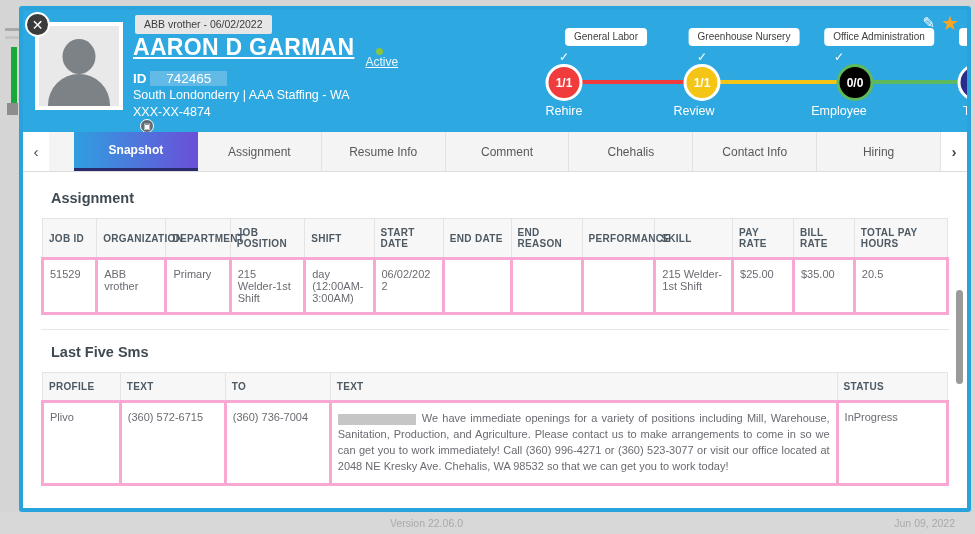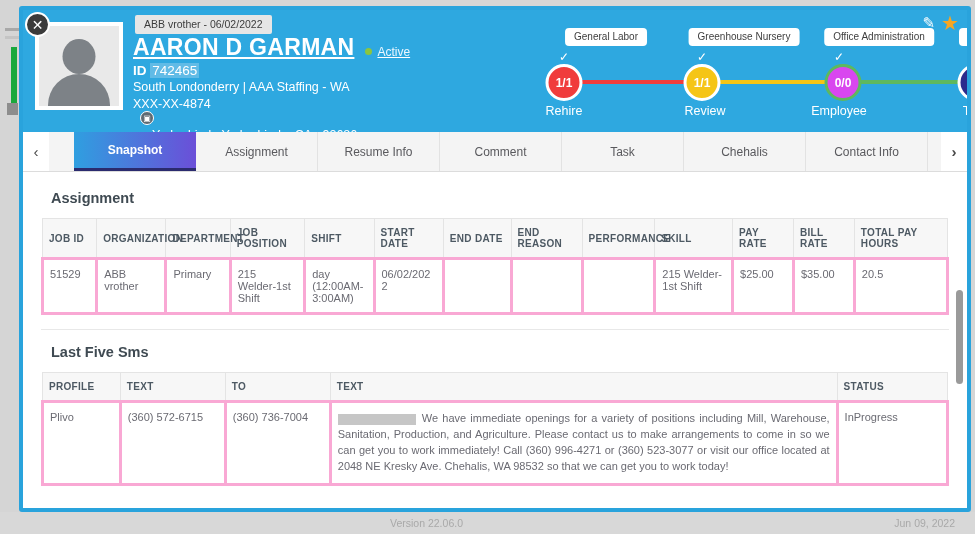--- a/index.html
+++ b/index.html
@@ -120,32 +120,32 @@
   .person-name {
     font-size: 23px;
     font-weight: bold;
     letter-spacing: 0.3px;
     color: #ffffff;
   }
   .status-wrap {
     margin-left: 11px;
     font-size: 12px;
     color: #eaf7ff;
-    display: flex; align-items: center;
+    display: flex; align-items: center; flex-direction: column;
   }
   .status-dot {
     width: 7px; height: 7px; border-radius: 50%;
     background: #8bc53f;
     margin-right: 5px;
   }
   .id-row { font-size: 13.5px; margin-top: 2px; font-weight: bold; }
   .id-val {
     background: #61bbe6;
     font-weight: normal;
-    padding: 0 2px;
+    padding: 0 16px;
   }
   .org-row { font-size: 12.5px; margin-top: 2px; }
   .ssn-row {
     font-size: 12.5px; margin-top: 3px;
     display: flex;  flex-direction: column;
   }
   .ssn-badge {
     margin-left: 7px;
     width: 14px; height: 14px;
     border-radius: 50%;
@@ -418,39 +418,38 @@
           <div class="track-line" style="left: 33px; width: 138px; background: rgb(240, 60, 60);"></div>
           <div class="track-line" style="left: 171px; width: 137px; background: rgb(245, 197, 22);"></div>
           <div class="track-line" style="left: 308px; width: 137px; background: rgb(94, 184, 94);"></div>
         </div>
       <div>
           <div class="node-check" style="left: 33px;">✓</div>
           <div class="node" style="left: 33px; background: rgb(240, 60, 60); border: 3px solid rgb(255, 255, 255);">1/1</div>
           <div class="node-label" style="left: 33px;">Rehire</div>
           <div class="node-check" style="left: 171px;">✓</div>
           <div class="node" style="left: 171px; background: rgb(245, 197, 22); border: 3px solid rgb(255, 255, 255);">1/1</div>
-          <div class="node-label" style="left: 174px; text-align: right;">Review</div>
+          <div class="node-label" style="left: 163px; text-align: right;">Review</div>
           <div class="node-check" style="left: 308px;">✓</div>
-          <div class="node" style="left: 312px; background: #d946ef; border: 3px solid rgb(94, 184, 94);">0/0</div>
+          <div class="node" style="left: 324px; background: #000000; border: 3px solid rgb(94, 184, 94);">0/0</div>
           <div class="node-label" style="left: 308px;">Employee</div>
           <div class="node-check" style="left: 445px;">✓</div>
           <div class="node" style="left: 445px; background: rgb(43, 43, 140); border: 3px solid rgb(255, 255, 255);">2/2</div>
           <div class="node-label" style="left: 445px;">Total</div>
         </div>
     </div>
   </div>
 
   <div class="tabbar">
     <div class="tab-arrow">‹</div>
     <div class="tab-scroll">
         <div class="tab active">Snapshot</div>
         <div class="tab">Assignment</div>
         <div class="tab">Resume Info</div>
         <div class="tab">Comment</div>
-        <div class="tab">Task</div>
         <div class="tab">Chehalis</div>
         <div class="tab">Contact Info</div>
         <div class="tab">Hiring</div>
       </div>
     <div class="tab-arrow right">›</div>
   </div>
 
   <div class="body-scroll">
     <div class="body-inner">
 

